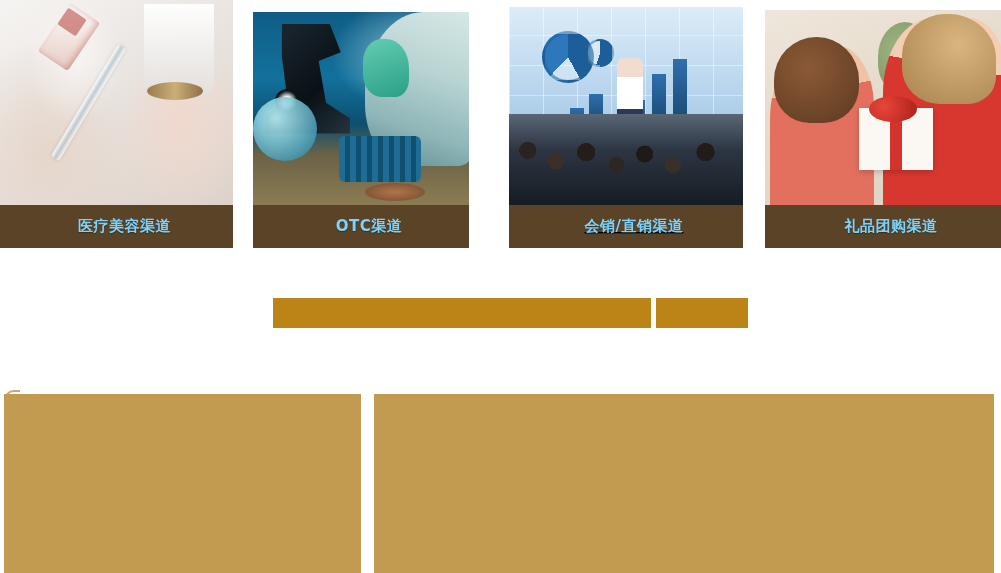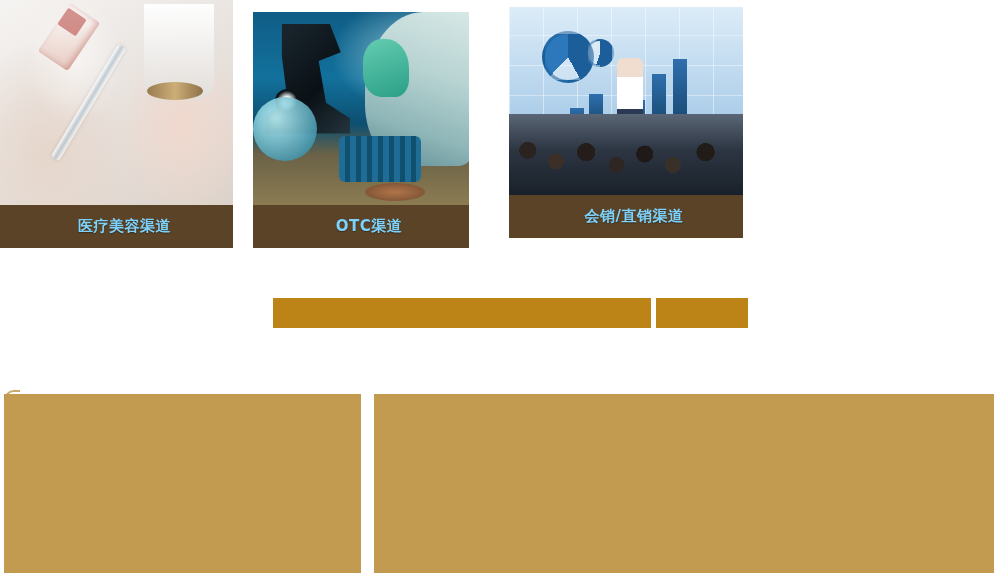--- a/index.html
+++ b/index.html
@@ -29,21 +29,21 @@
     text-shadow:0 1px 1px rgba(0,0,0,.35);
     padding-left:16px;
   }
 
   #card-0{left:0;width:233px;}
   #card-1{left:253px;width:216px;top:12px;height:236px;}
   #card-1 .photo{height:193px;}
   #card-1 .label{top:193px;}
   #card-2{left:509px;width:234px;top:7px;height:241px;}
   #card-2 .photo{height:198px;}
-  #card-2 .label{top:188px;}
+  #card-2 .label{top:198px;text-decoration:underline;}
   #card-3{left:765px;width:236px;top:10px;height:238px;}
   #card-3 .photo{height:195px;}
   #card-3 .label{top:195px;}
 
   
   .ph-medical{
     background:
       radial-gradient(ellipse 70px 90px at 32% 30%, rgba(255,255,255,.55), rgba(255,255,255,0) 70%),
       radial-gradient(ellipse 90px 120px at 78% 62%, #f0d8cd, rgba(240,216,205,0) 72%),
       radial-gradient(ellipse 120px 150px at 20% 75%, #e6d6cb, rgba(230,214,203,0) 75%),
@@ -264,20 +264,36 @@
           <div class="bar b6"></div>
           <div class="speaker"></div>
           <div class="crowd"></div>
         </div>
       </div>
       <div class="label">
         <span>会销/直销渠道</span>
       </div>
     </div>
 
+    <div class="card" id="card-3">
+      <div class="photo">
+        <div class="inner ph-gift">
+          <div class="plant"></div>
+          <div class="mom"></div>
+          <div class="mom-hair"></div>
+          <div class="girl"></div>
+          <div class="girl-hair"></div>
+          <div class="box"></div>
+          <div class="bow"></div>
+        </div>
+      </div>
+      <div class="label">
+        <span>礼品团购渠道</span>
+      </div>
+    </div>
 
   </div>
 
   <div class="gold-bar" id="gold-heading-primary"></div>
 
   <div class="gold-bar" id="gold-heading-secondary"></div>
 
   <div class="gold-block" id="gold-block-left"></div>
 
   <div class="gold-block" id="gold-block-right"></div>

